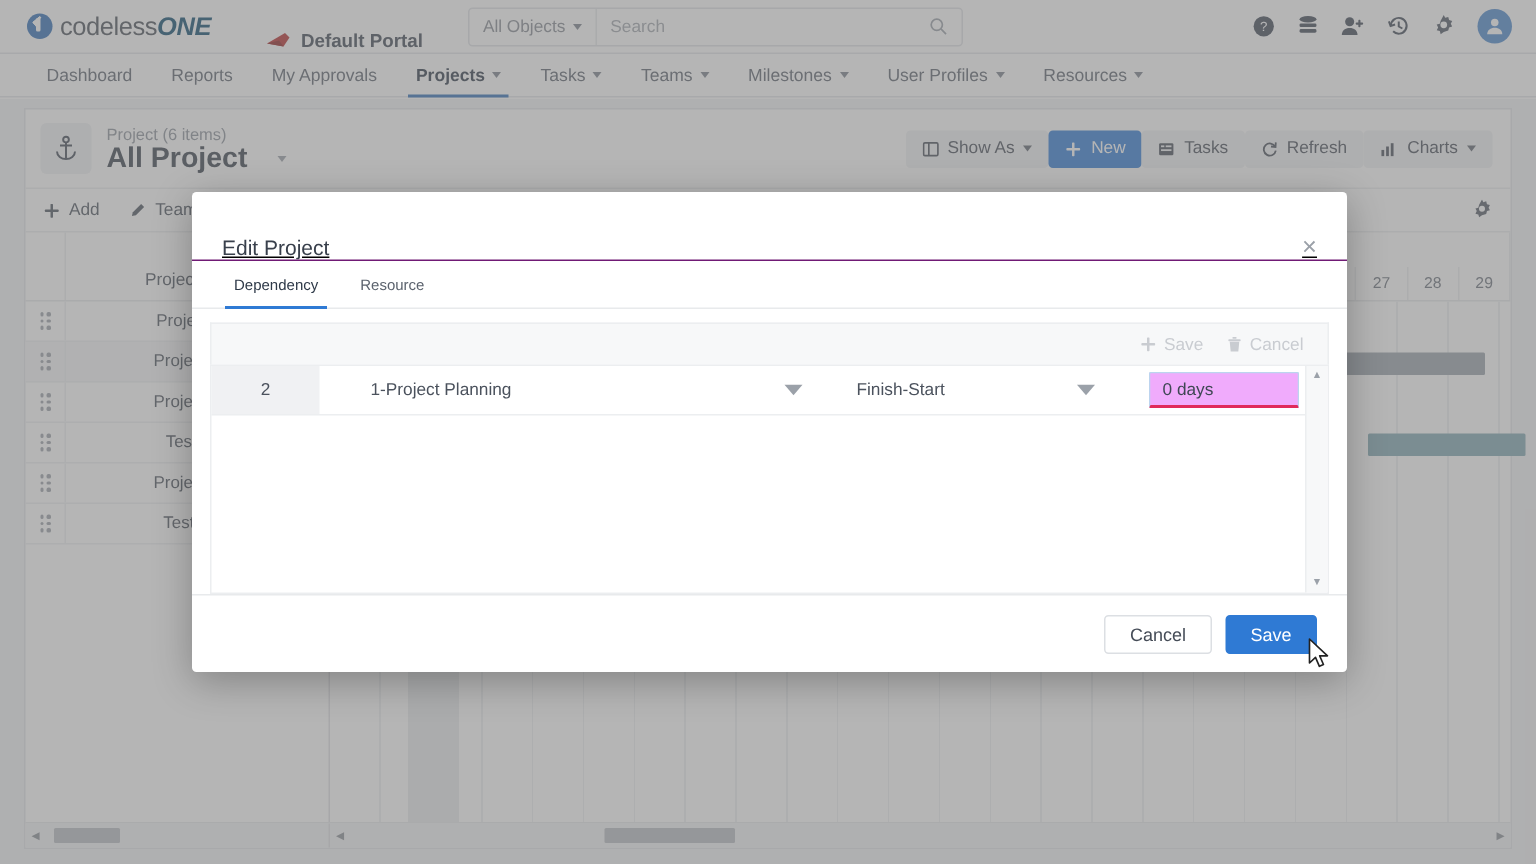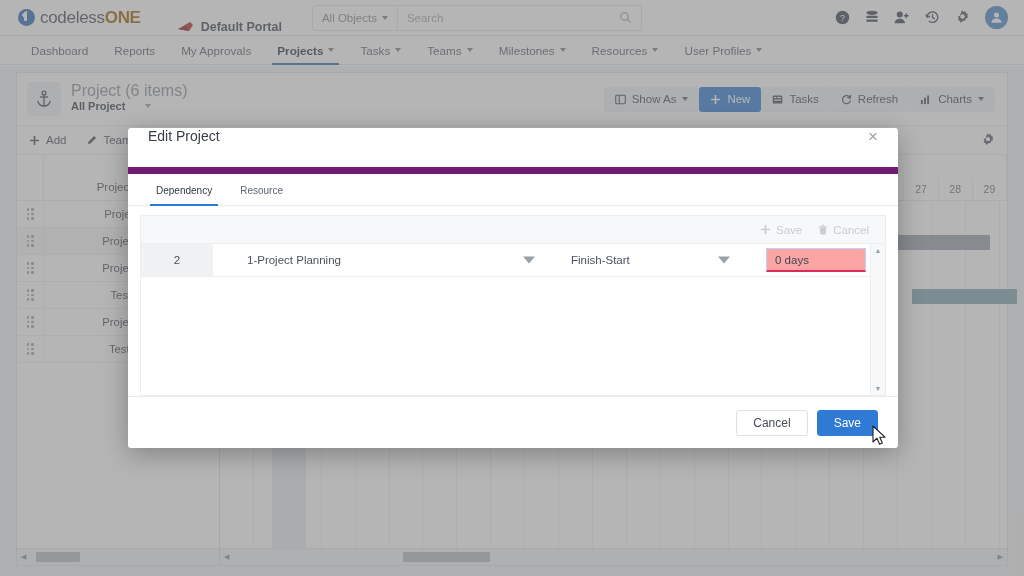--- a/index.html
+++ b/index.html
@@ -27,21 +27,21 @@
   .brand-mark::after {
     content: ""; position: absolute; left: 6px; top: 3px;
     width: 2.5px; height: 9px; background: #fff; border-radius: 1px;
   }
   .brand-mark::before {
     content: ""; position: absolute; left: 4px; top: 3px;
     width: 5px; height: 3px; border-left: 2.5px solid #fff; border-top: 2.5px solid #fff;
     transform: rotate(-40deg); border-radius: 1px;
   }
   .brand-text { font-size: 17px; letter-spacing: -.3px; font-weight: 400; color: #4f5560; }
-  .brand-text b { color: #a16207; font-weight: 700; }
+  .brand-text b { color: #0c4a6e; font-weight: 700; font-style: italic; }
   .brand-text i { font-style: normal; font-weight: 400; color: #4a5059; }
 
   .portal { display: flex; align-items: center; gap: 7px; margin-left: 36px; margin-top: 18px; }
   .portal-label { font-size: 12.5px; color: #3f4754; font-weight: 700; }
 
   .searchwrap {
     margin-left: 30px; display: flex; align-items: center;
     height: 26px; border: 1px solid #e0e2e6; border-radius: 3px; background: #fff;
     width: 330px;
   }
@@ -81,22 +81,22 @@
   
   .content { position: absolute; top: 66px; left: 0; right: 0; bottom: 0; background: #f2f3f5; padding: 6px 16px 10px; }
   .panel { background: #fff; border: 1px solid #e2e4e8; height: 100%; display: flex; flex-direction: column; }
 
   .panel-top { display: flex; align-items: center; padding: 9px 12px 9px 10px; }
   .anchor-box {
     width: 34px; height: 34px; border-radius: 4px; background: #f0f1f3;
     display: flex; align-items: center; justify-content: center; color: #3f4754; flex: none;
   }
   .titles { margin-left: 10px; }
-  .t-sub { font-size: 16px; color: #8d939c; line-height: 13px; }
-  .t-main { font-size: 11px; color: #39404c; font-weight: 700; display: flex; align-items: center; gap: 20px; line-height: 18px; }
+  .t-sub { font-size: 11px; color: #8d939c; line-height: 13px; }
+  .t-main { font-size: 19px; color: #39404c; font-weight: 700; display: flex; align-items: center; gap: 20px; line-height: 18px; }
   .t-main .caret { border-top-color: #9aa0a8; }
 
   .tb { margin-left: auto; display: flex; align-items: center; gap: 0; }
   .btn {
     height: 25px; display: flex; align-items: center; gap: 6px; padding: 0 11px;
     font-size: 11.5px; color: #454c57; background: #f0f1f3; border: 0; border-radius: 3px;
     font-family: inherit; white-space: nowrap;
   }
   .btn.blue { background: #2f7ad4; color: #fff; }
   .btn .caret { border-top-color: #5e656f; }
@@ -150,22 +150,23 @@
 
   
   .modal {
     position: absolute; z-index: 50;
     left: 128px; top: 128px; width: 770px; height: 320px;
     background: #fff; border-radius: 3px;
     box-shadow: 0 6px 26px rgba(0,0,0,0.28);
     display: flex; flex-direction: column;
   }
   .m-head {
-    height: 46px; display: flex; align-items: flex-start; padding: 0 20px;
-    border-bottom: 7px solid #701a75;
+    height: 46px; display: flex; align-items: flex-end; padding: 0 20px;
+    border-bottom: 1px solid #701a75;
+    text-decoration: underline;
   }
   .m-title { font-size: 14px; color: #39404c; }
   .m-close { margin-left: auto; font-size: 17px; color: #9aa0a8; line-height: 1; background: none; border: 0; font-family: inherit; }
   .m-tabs { display: flex; padding: 0 14px; border-bottom: 1px solid #e8eaec; }
   .m-tab {
     padding: 11px 14px 9px; font-size: 10px; color: #5c636e; position: relative; background: none; border: 0; font-family: inherit;
   }
   .m-tab.active { color: #2e3948; }
   .m-tab.active::after { content: ""; position: absolute; left: 8px; right: 8px; bottom: -1px; height: 2px; background: #2f7ad4; }
 
@@ -185,21 +186,21 @@
   .cell-type { width: 195px; flex: none; display: flex; align-items: center; padding-left: 18px; position: relative; }
   .cell-off { flex: 1; display: flex; align-items: center; padding-left: 18px; }
 
   .dg-row .cell-id { background: #f0f1f3; font-size: 11.5px; color: #4b525d; justify-content: center; padding-left: 0; }
   .dg-row .cell-name, .dg-row .cell-type { font-size: 11.5px; color: #4b525d; }
   .dd-arrow { position: absolute; right: 18px; top: 50%; transform: translateY(-50%);
     width: 0; height: 0; border-left: 6px solid transparent; border-right: 6px solid transparent; border-top: 7px solid #9ba1a9; }
 
   .offset-field {
     width: 100px; height: 24px; border: 1px solid #bcd4ef; border-bottom: 2px solid #e02a5b;
-    display: flex; align-items: center; padding: 0 8px; font-size: 11.5px; color: #3f4754; background: #fca5a5;
+    display: flex; align-items: center; padding: 0 8px; font-size: 11.5px; color: #3f4754; background: #f0abfc;
     border-radius: 1px;
   }
   .dgrid-sb { width: 15px; flex: none; background: #f7f8f9; border-left: 1px solid #eceef0;
     display: flex; flex-direction: column; align-items: center; justify-content: space-between; padding: 3px 0; }
   .vsb-arrow { font-size: 7px; color: #9ba1a9; }
 
   .m-foot { height: 52px; border-top: 1px solid #e8eaec; display: flex; align-items: center; justify-content: flex-end; gap: 9px; padding-right: 20px; }
   .fbtn { height: 26px; padding: 0 16px; font-size: 12px; border-radius: 3px; font-family: inherit; border: 1px solid #dcdfe3; background: #fff; color: #454c57; }
   .fbtn.primary { background: #2f7ad4; border-color: #2f7ad4; color: #fff; }
 
@@ -304,25 +305,25 @@
         </div>
       <div class="nav-item">
           <span>Teams</span>
           <span class="caret"></span>
         </div>
       <div class="nav-item">
           <span>Milestones</span>
           <span class="caret"></span>
         </div>
       <div class="nav-item">
+          <span>User Profiles</span>
+          <span class="caret"></span>
+        </div>
+      <div class="nav-item">
           <span>Resources</span>
-          <span class="caret"></span>
-        </div>
-      <div class="nav-item">
-          <span>User Profiles</span>
           <span class="caret"></span>
         </div>
     </div>
 
     <div class="content">
       <div class="panel">
 
         <div class="panel-top">
           <div class="anchor-box">
             <svg width="18" height="18" viewBox="0 0 18 18" fill="none" stroke="currentColor" stroke-width="1.3">

